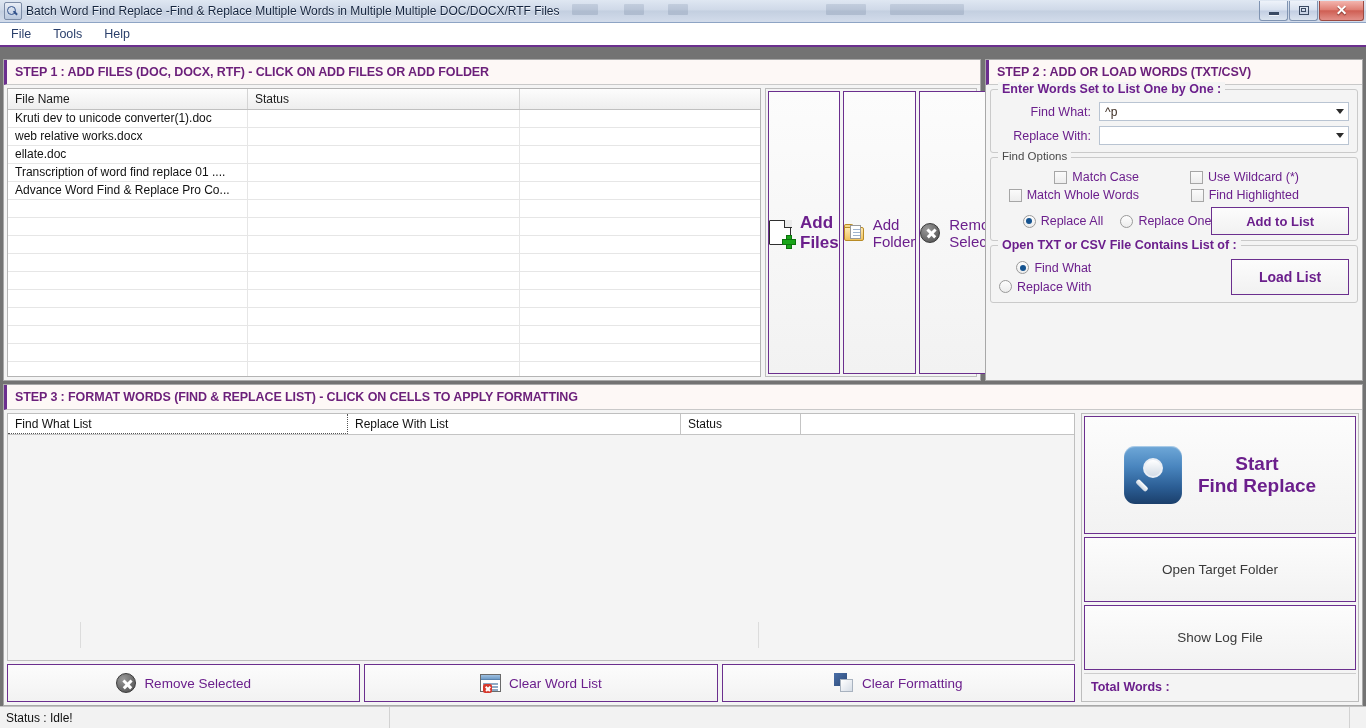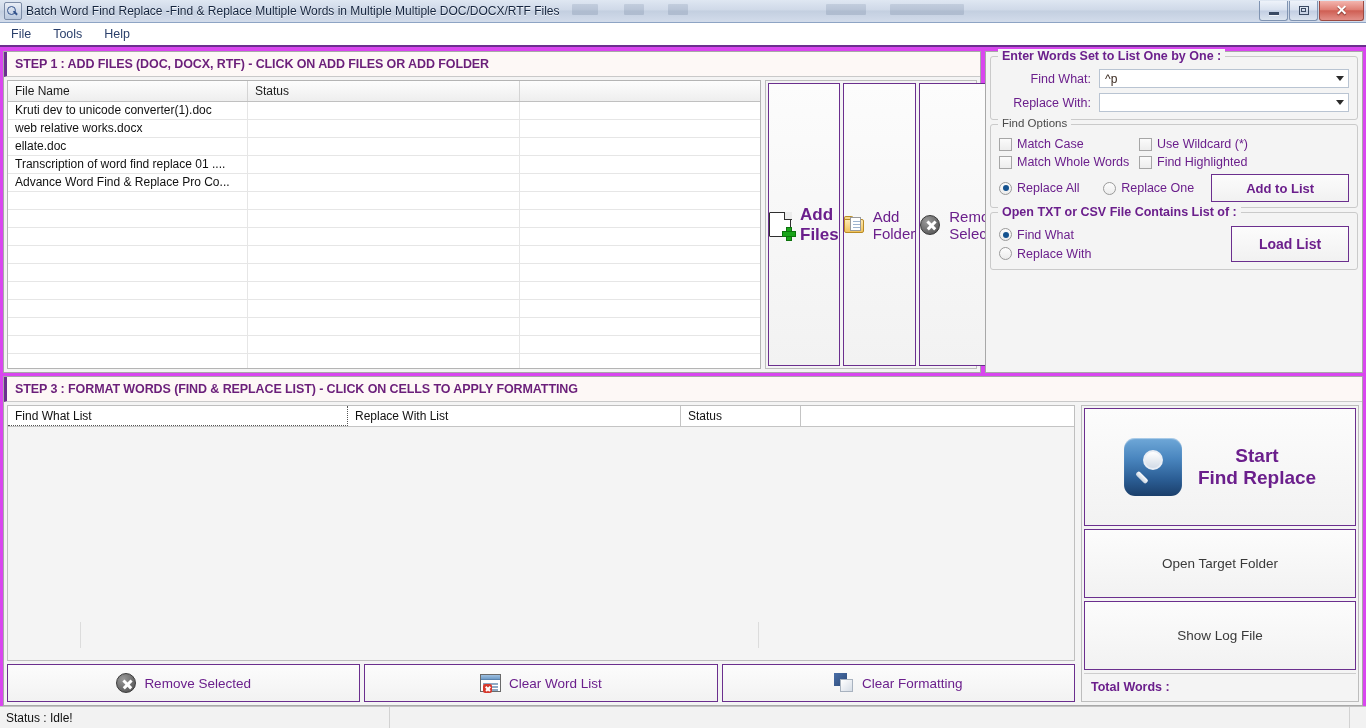--- a/index.html
+++ b/index.html
@@ -157,23 +157,23 @@
     color: #2a3f6b;
     padding: 3px 11px;
     cursor: default;
   }
 
   
   .body-area {
     flex: 1 1 auto;
     display: flex;
     flex-direction: column;
-    padding: 4px 3px 0 3px;
-    box-sizing: border-box;
-    background: #d946ef;
+    padding: 12px 3px 0 3px;
+    box-sizing: border-box;
+    background: #737373;
     gap: 3px;
   }
   .top-row {
     display: flex;
     gap: 4px;
     height: 322px;
     flex: 0 0 auto;
   }
 
   .panel {
@@ -410,20 +410,21 @@
     flex-wrap: wrap;
   }
   .opt {
     display: flex;
     align-items: center;
     gap: 5px;
     font-size: 12.5px;
     color: #6b1f8c;
     margin-bottom: 4px;
     cursor: default;
+    justify-content: flex-end;
   }
   .opt.w1 { width: 140px; }
   .opt.w2 { width: 160px; }
   .chk {
     width: 13px; height: 13px;
     border: 1px solid #a6a6a6;
     background: linear-gradient(to bottom, #fbfbfb, #ededed);
     flex: 0 0 auto;
     box-sizing: border-box;
   }
@@ -818,20 +819,21 @@
                 <i class="badge"></i>
               </span>
               <span class="lbl">Clear File List</span>
             </div>
           </div>
 
         </div>
       </div>
 
       <div class="panel step2">
+        <div class="panel-head">STEP 2 : ADD OR LOAD WORDS (TXT/CSV)</div>
         <div class="step2-inner">
 
           <div class="gbox" style="flex:0 0 auto;">
             <span class="cap">Enter Words Set to List One by One :</span>
             <div class="field-row">
               <div class="field-label">Find What:</div>
               <div class="combo">
                 <span class="val">^p</span>
                 <span class="arrow"></span>
               </div>

